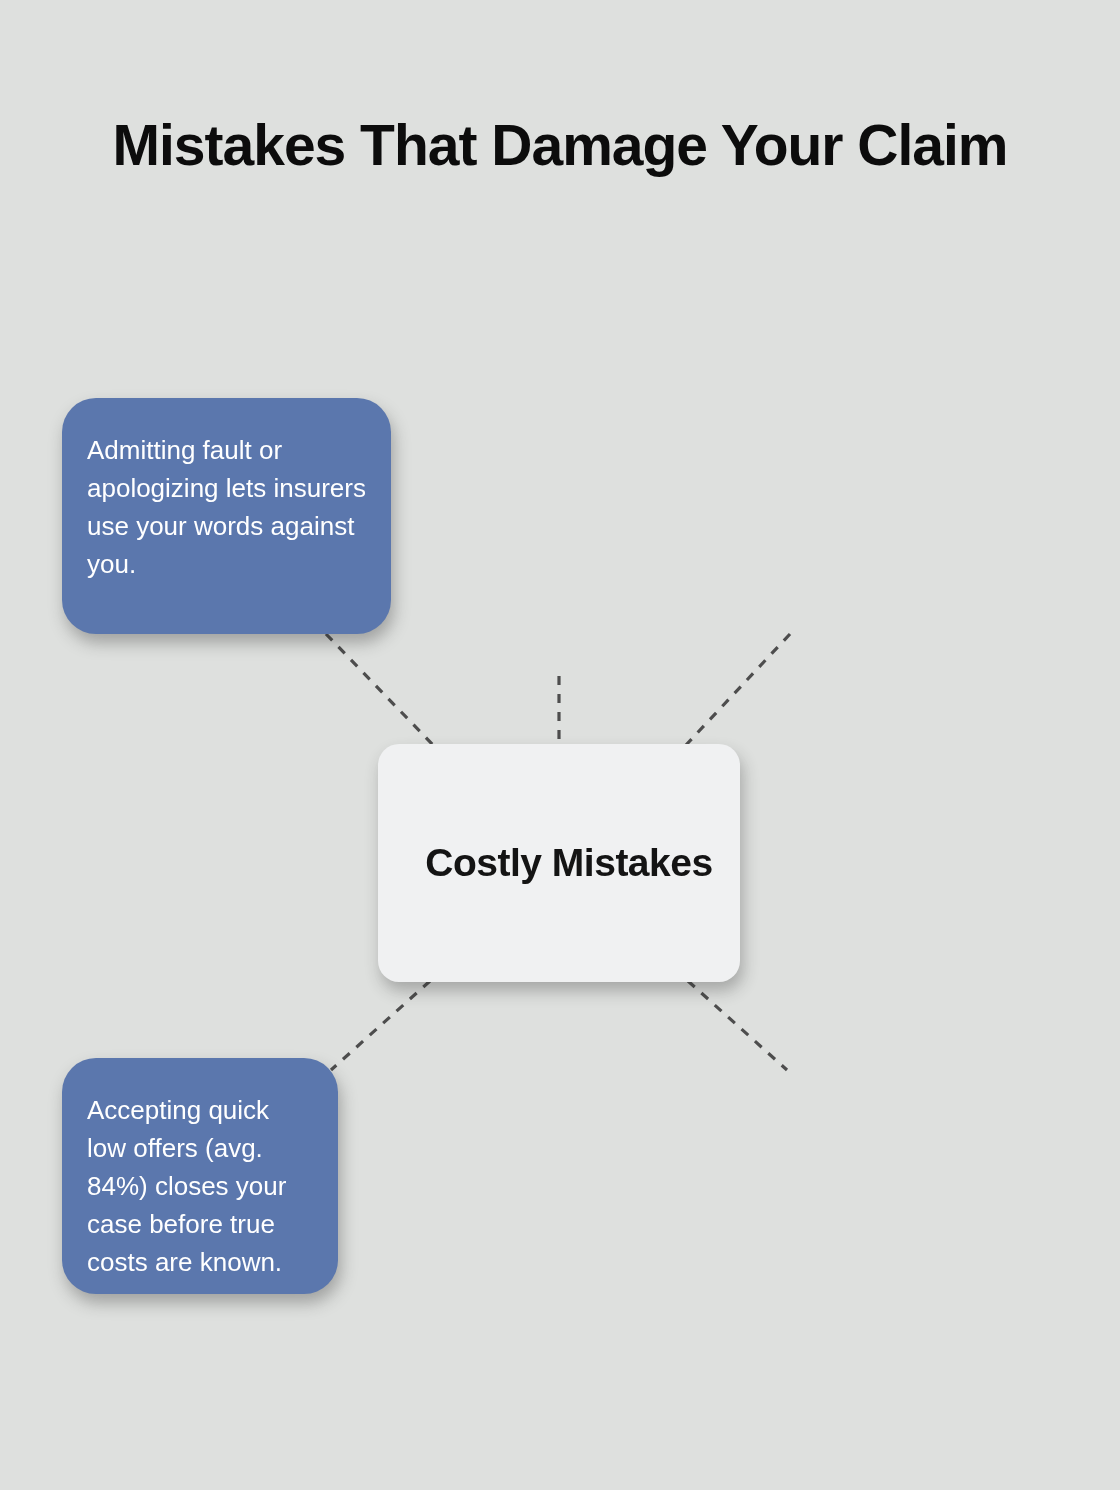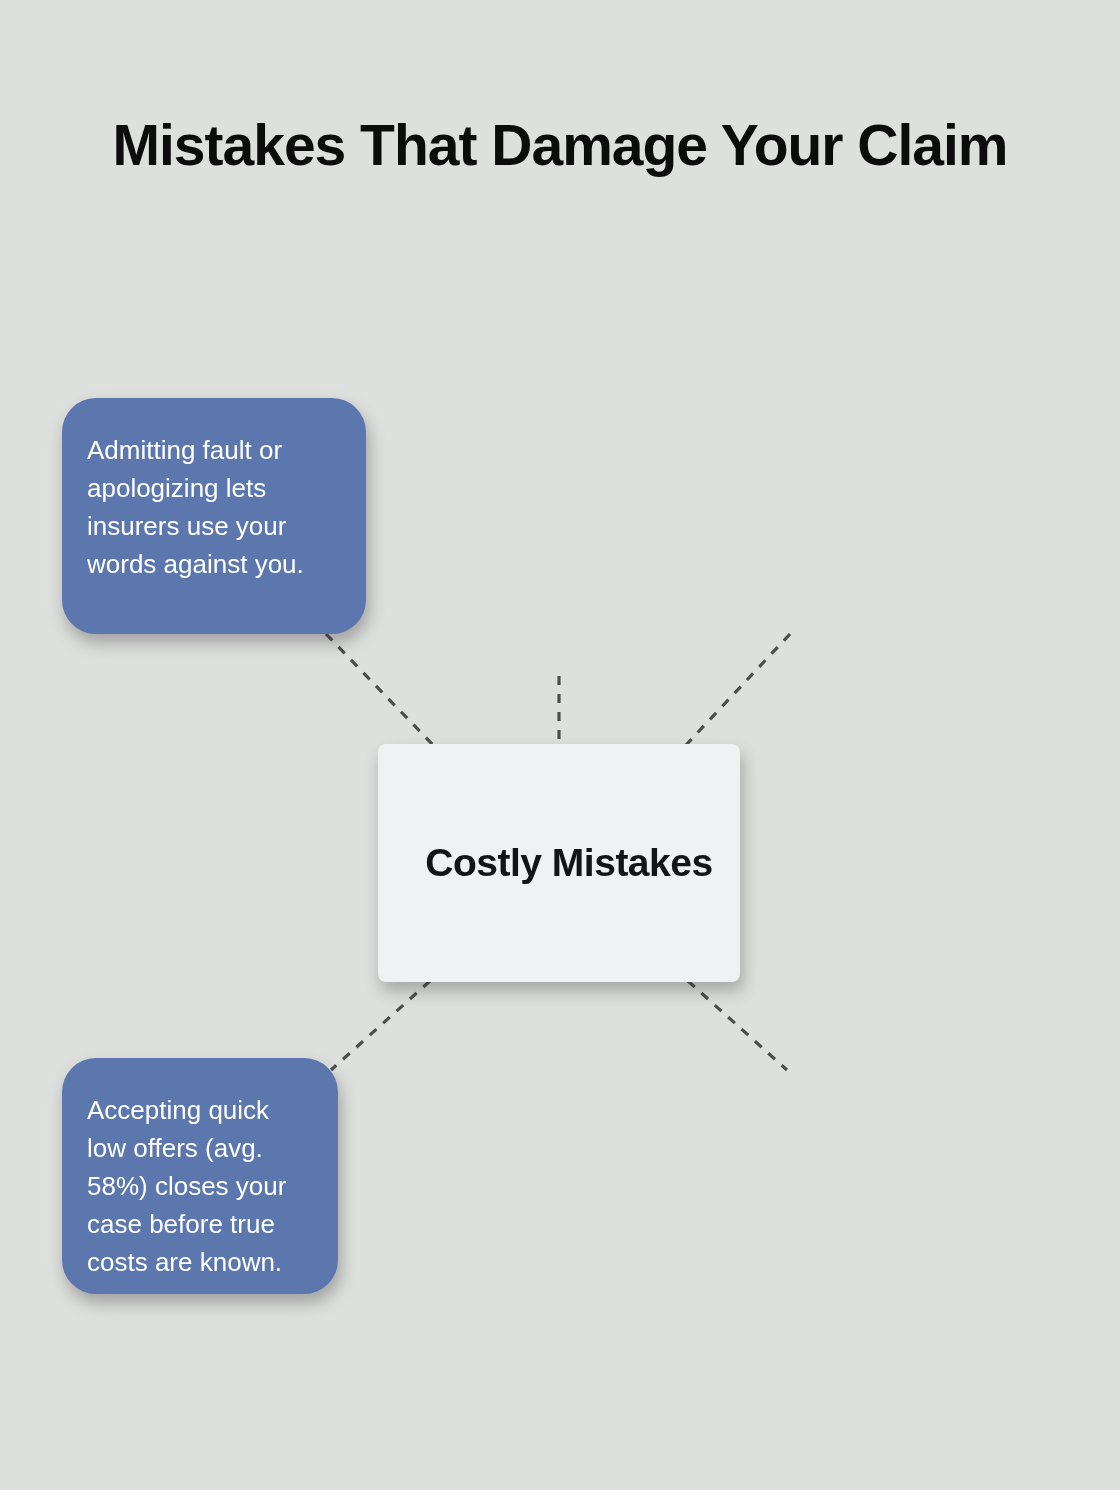--- a/index.html
+++ b/index.html
@@ -47,34 +47,34 @@
     border-radius: 34px;
     padding: 33px 24px 24px 25px;
     box-shadow: 3px 9px 16px rgba(50,50,50,0.35);
   }
   .node p {
     margin: 0;
     color: #ffffff;
     font-size: 26px;
     line-height: 38px;
   }
-  .node-tl { left: 62px;  top: 398px;  width: 304px; height: 236px; }
+  .node-tl { left: 62px;  top: 398px;  width: 329px; height: 236px; }
   .node-tm { left: 422px; top: 398px;  width: 272px; height: 276px; }
   .node-tr { left: 782px; top: 398px;  width: 272px; height: 236px; }
   .node-bl { left: 62px;  top: 1058px; width: 276px; height: 236px; }
   .node-br { left: 782px; top: 1058px; width: 272px; height: 276px; }
   .center-node {
     position: absolute;
     left: 378px;
     top: 744px;
     width: 362px;
     height: 238px;
     box-sizing: border-box;
     background: #f0f1f2;
-    border-radius: 8px;
+    border-radius: 21px;
     box-shadow: 3px 9px 16px rgba(50,50,50,0.32);
     display: flex;
     align-items: center;
     justify-content: center;
     padding-left: 20px;
   }
   .center-node span {
     font-size: 39px;
     font-weight: bold;
     color: #141414;
@@ -96,21 +96,21 @@
     <line x1="688" y1="981" x2="787" y2="1070"></line>
   </svg>
 
   <div class="node node-tl">
     <p>Admitting fault or apologizing lets insurers use your words against you.</p>
   </div>
 
 
 
   <div class="node node-bl">
-    <p>Accepting quick low offers (avg. 58%) closes your case before true costs are known.</p>
+    <p>Accepting quick low offers (avg. 84%) closes your case before true costs are known.</p>
   </div>
 
 
   <div class="center-node">
     <span>Costly Mistakes</span>
   </div>
 
 </div>
 
 </body></html>

